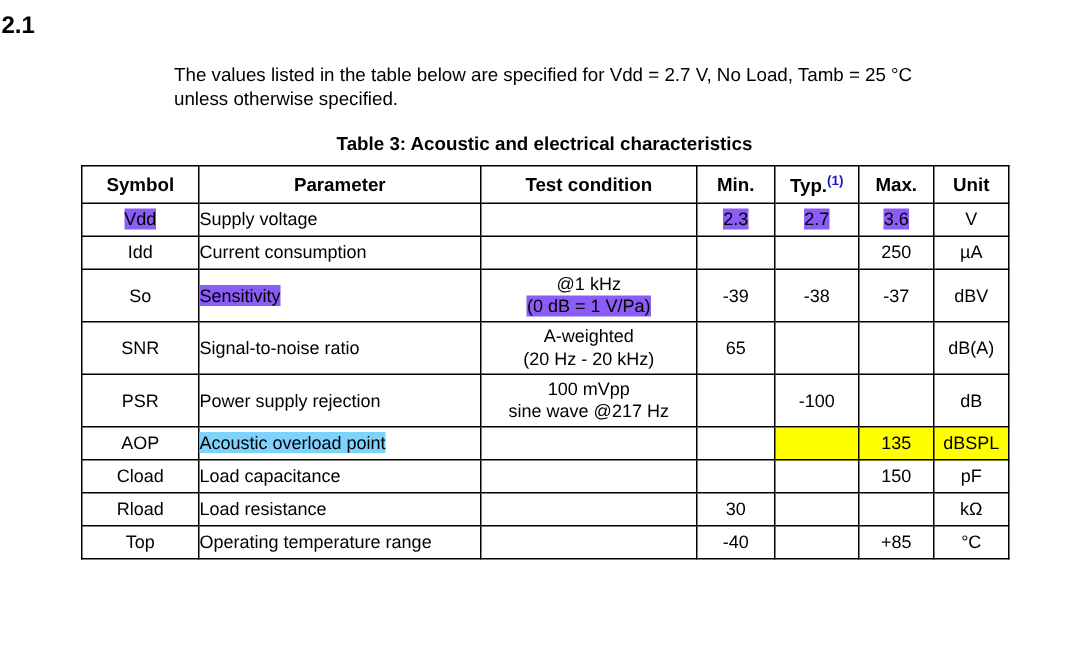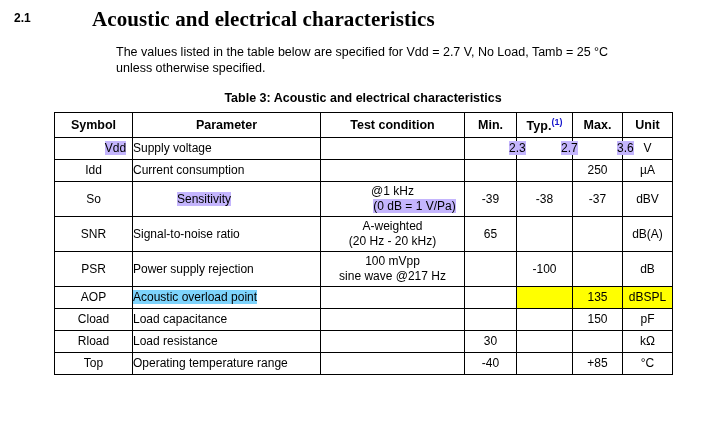--- a/index.html
+++ b/index.html
@@ -23,25 +23,25 @@
   }
 
   
   .heading {
     display: flex;
     align-items: flex-start;
     padding: 8px 0 0 0;
   }
   .heading-num {
     width: 92px;
-    padding-left: 14px;
+    padding-left: 1px;
     box-sizing: border-box;
     font-family: "Liberation Sans", sans-serif;
     font-weight: bold;
-    font-size: 12px;
+    font-size: 16px;
     line-height: 20px;
   }
   .heading-text {
     font-family: "Liberation Serif", serif;
     font-weight: bold;
     font-size: 21px;
     line-height: 22px;
     letter-spacing: 0.1px;
   }
 
@@ -122,39 +122,37 @@
   .r-norm td { height: 21px; }
 
   .sup {
     font-size: 9px;
     vertical-align: super;
     color: #1414cc;
   }
 
   
   .hl {
-    background: #c4b5fd;
-    margin-left: 44px;
+    background: #8b5cf6;
   }
   .hl-cell {
     background: #ffff00;
   }
   .hl-green {
     background: #7dd3fc;
   }
   .line2 { display: block; text-align: center; }
 </style>
 </head>
 <body>
 
 <div class="page">
 
   <div class="heading">
     <div class="heading-num">2.1</div>
-    <div class="heading-text">Acoustic and electrical characteristics</div>
   </div>
 
   <div class="intro">
     <div>The values listed in the table below are specified for Vdd = 2.7 V, No Load, Tamb = 25 °C</div>
     <div>unless otherwise specified.</div>
   </div>
 
   <div class="table-caption">Table 3: Acoustic and electrical characteristics</div>
 
   <div class="table-wrap">

